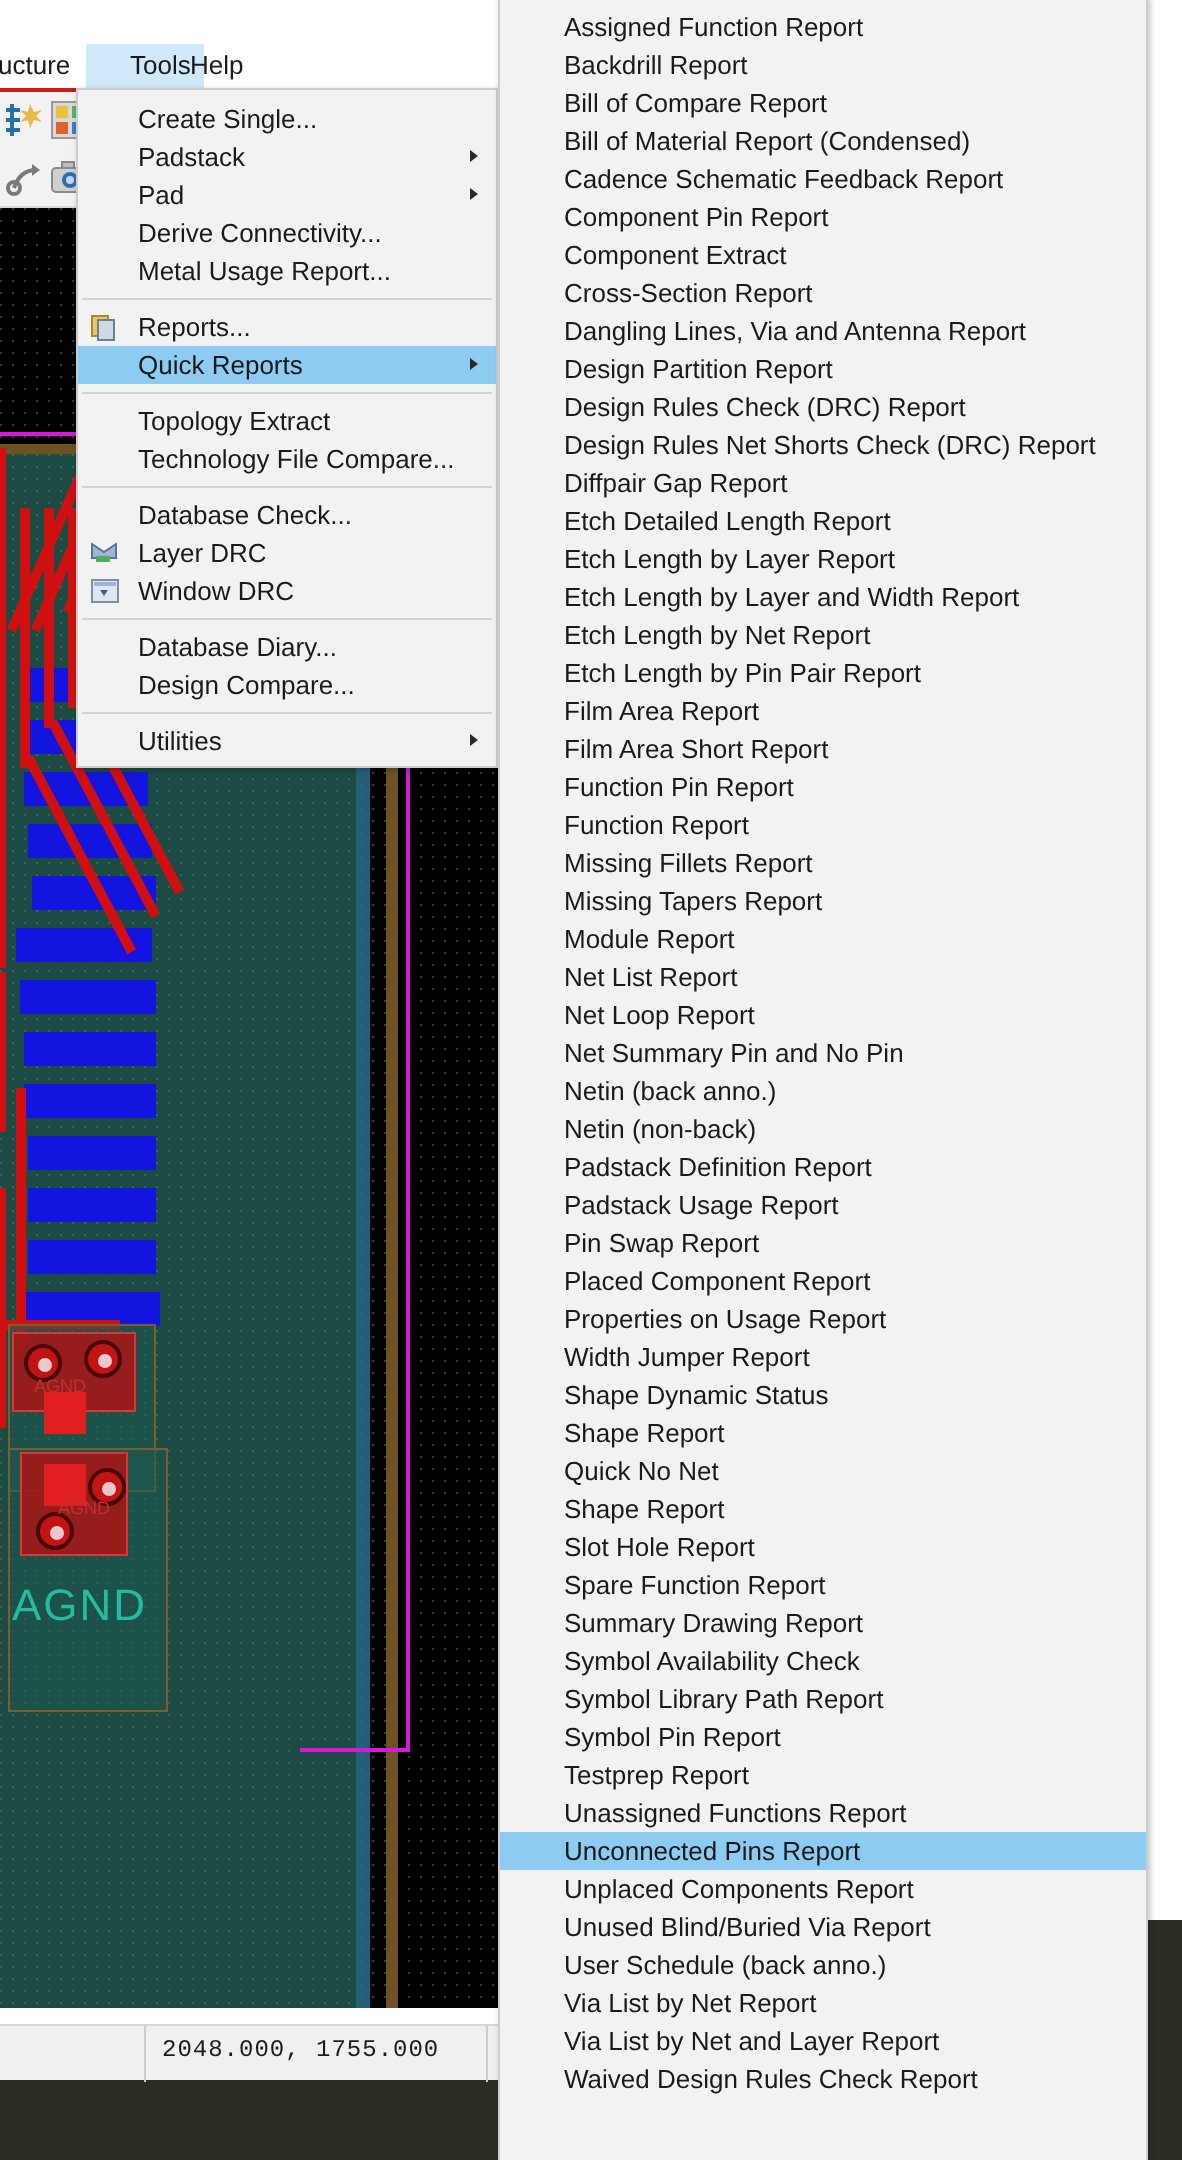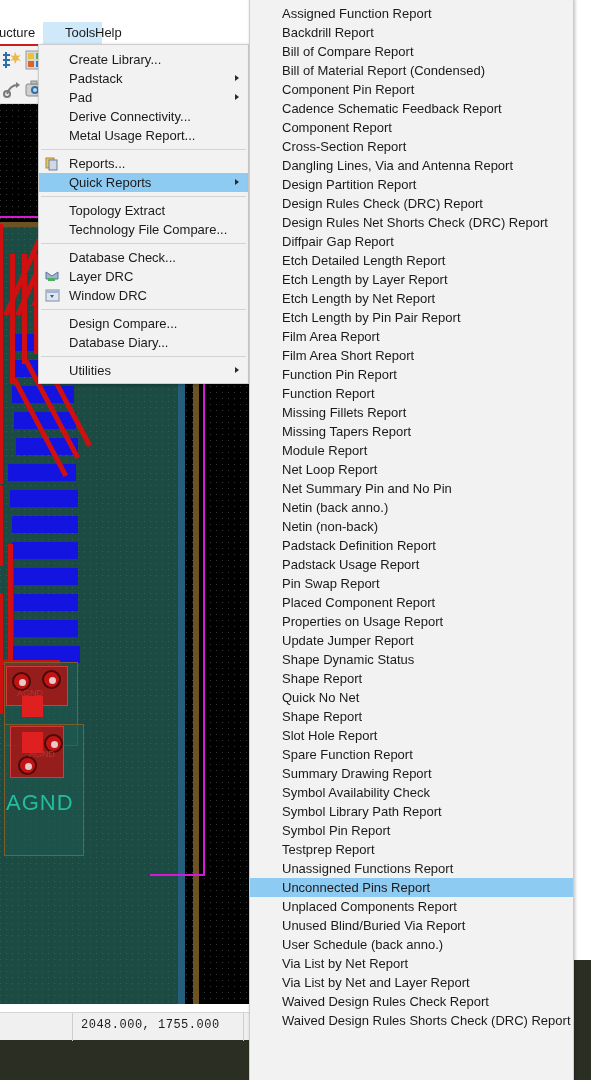--- a/index.html
+++ b/index.html
@@ -302,21 +302,21 @@
   <div class="statusbar">
     <div class="status-cell">
       <span class="status-coords">2048.000,  1755.000</span>
     </div>
   </div>
 
   <div class="menu-panel" id="tools-menu">
     <div class="menu-pad-top"></div>
 
     <div class="menu-item">
-      <span>Create Library...</span>
+      <span>Create Single...</span>
     </div>
     <div class="menu-item">
       <span>Padstack</span>
       <span class="arrow"></span>
     </div>
     <div class="menu-item">
       <span>Pad</span>
       <span class="arrow"></span>
     </div>
     <div class="menu-item">
@@ -372,87 +372,88 @@
           <rect x="2" y="3" width="11" height="2" fill="#9fb4d6"></rect>
           <path d="M5 7 l2 3 l2 -3 z" fill="#3a5f93"></path>
         </svg>
       </span>
       <span>Window DRC</span>
     </div>
 
     <div class="menu-sep"></div>
 
     <div class="menu-item">
+      <span>Database Diary...</span>
+    </div>
+    <div class="menu-item">
       <span>Design Compare...</span>
-    </div>
-    <div class="menu-item">
-      <span>Database Diary...</span>
     </div>
 
     <div class="menu-sep"></div>
 
     <div class="menu-item">
       <span>Utilities</span>
       <span class="arrow"></span>
     </div>
   </div>
 
   <div class="menu-panel" id="quick-reports-menu">
     <div class="menu-pad-top"></div>
     <div id="qr-items">
         <div class="menu-item"><span>Assigned Function Report</span></div>
         <div class="menu-item"><span>Backdrill Report</span></div>
         <div class="menu-item"><span>Bill of Compare Report</span></div>
         <div class="menu-item"><span>Bill of Material Report (Condensed)</span></div>
+        <div class="menu-item"><span>Cadence Schematic Feedback Report</span></div>
         <div class="menu-item"><span>Component Pin Report</span></div>
-        <div class="menu-item"><span>Cadence Schematic Feedback Report</span></div>
-        <div class="menu-item"><span>Component Report</span></div>
+        <div class="menu-item"><span>Component Extract</span></div>
         <div class="menu-item"><span>Cross-Section Report</span></div>
         <div class="menu-item"><span>Dangling Lines, Via and Antenna Report</span></div>
         <div class="menu-item"><span>Design Partition Report</span></div>
         <div class="menu-item"><span>Design Rules Check (DRC) Report</span></div>
         <div class="menu-item"><span>Design Rules Net Shorts Check (DRC) Report</span></div>
         <div class="menu-item"><span>Diffpair Gap Report</span></div>
         <div class="menu-item"><span>Etch Detailed Length Report</span></div>
         <div class="menu-item"><span>Etch Length by Layer Report</span></div>
+        <div class="menu-item"><span>Etch Length by Layer and Width Report</span></div>
         <div class="menu-item"><span>Etch Length by Net Report</span></div>
         <div class="menu-item"><span>Etch Length by Pin Pair Report</span></div>
         <div class="menu-item"><span>Film Area Report</span></div>
         <div class="menu-item"><span>Film Area Short Report</span></div>
         <div class="menu-item"><span>Function Pin Report</span></div>
         <div class="menu-item"><span>Function Report</span></div>
         <div class="menu-item"><span>Missing Fillets Report</span></div>
         <div class="menu-item"><span>Missing Tapers Report</span></div>
         <div class="menu-item"><span>Module Report</span></div>
+        <div class="menu-item"><span>Net List Report</span></div>
         <div class="menu-item"><span>Net Loop Report</span></div>
         <div class="menu-item"><span>Net Summary Pin and No Pin</span></div>
         <div class="menu-item"><span>Netin (back anno.)</span></div>
         <div class="menu-item"><span>Netin (non-back)</span></div>
         <div class="menu-item"><span>Padstack Definition Report</span></div>
         <div class="menu-item"><span>Padstack Usage Report</span></div>
         <div class="menu-item"><span>Pin Swap Report</span></div>
         <div class="menu-item"><span>Placed Component Report</span></div>
         <div class="menu-item"><span>Properties on Usage Report</span></div>
-        <div class="menu-item"><span>Update Jumper Report</span></div>
+        <div class="menu-item"><span>Width Jumper Report</span></div>
         <div class="menu-item"><span>Shape Dynamic Status</span></div>
         <div class="menu-item"><span>Shape Report</span></div>
         <div class="menu-item"><span>Quick No Net</span></div>
         <div class="menu-item"><span>Shape Report</span></div>
         <div class="menu-item"><span>Slot Hole Report</span></div>
         <div class="menu-item"><span>Spare Function Report</span></div>
         <div class="menu-item"><span>Summary Drawing Report</span></div>
         <div class="menu-item"><span>Symbol Availability Check</span></div>
         <div class="menu-item"><span>Symbol Library Path Report</span></div>
         <div class="menu-item"><span>Symbol Pin Report</span></div>
         <div class="menu-item"><span>Testprep Report</span></div>
         <div class="menu-item"><span>Unassigned Functions Report</span></div>
         <div class="menu-item highlight"><span>Unconnected Pins Report</span></div>
         <div class="menu-item"><span>Unplaced Components Report</span></div>
         <div class="menu-item"><span>Unused Blind/Buried Via Report</span></div>
         <div class="menu-item"><span>User Schedule (back anno.)</span></div>
         <div class="menu-item"><span>Via List by Net Report</span></div>
         <div class="menu-item"><span>Via List by Net and Layer Report</span></div>
         <div class="menu-item"><span>Waived Design Rules Check Report</span></div>
-        <div class="menu-item"><span>Waived Design Rules Shorts Check (DRC) Report</span></div>
       </div>
   </div>
 
 </div>
 
 </body></html>

